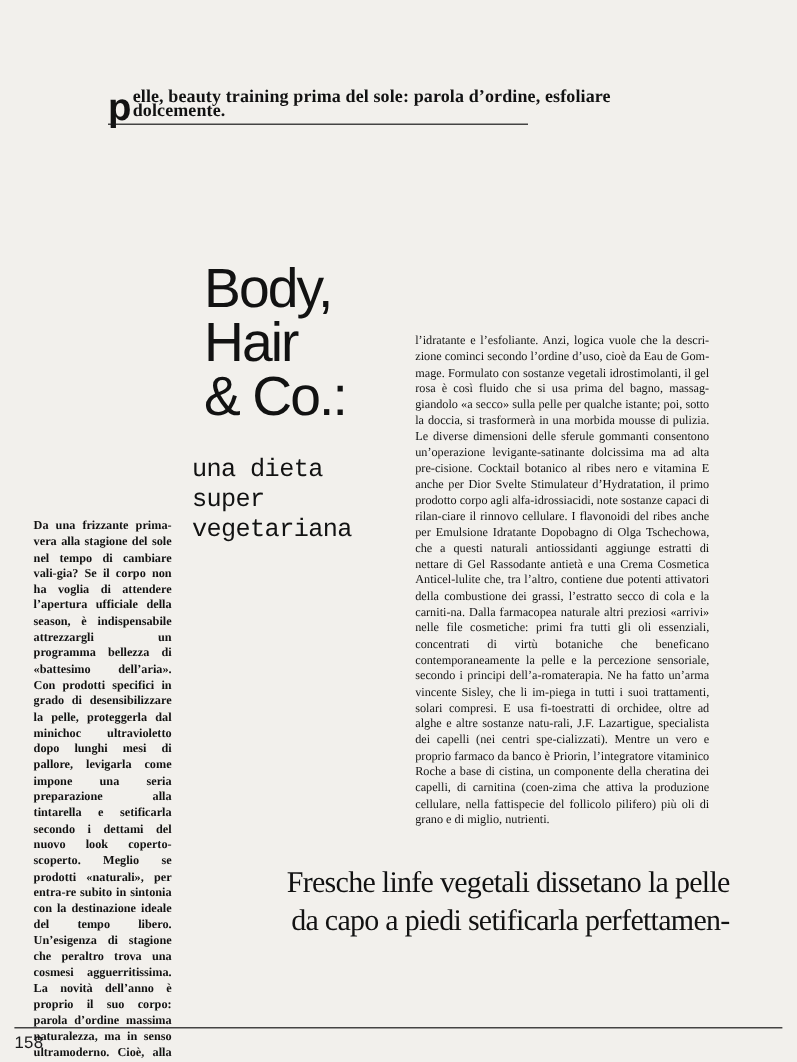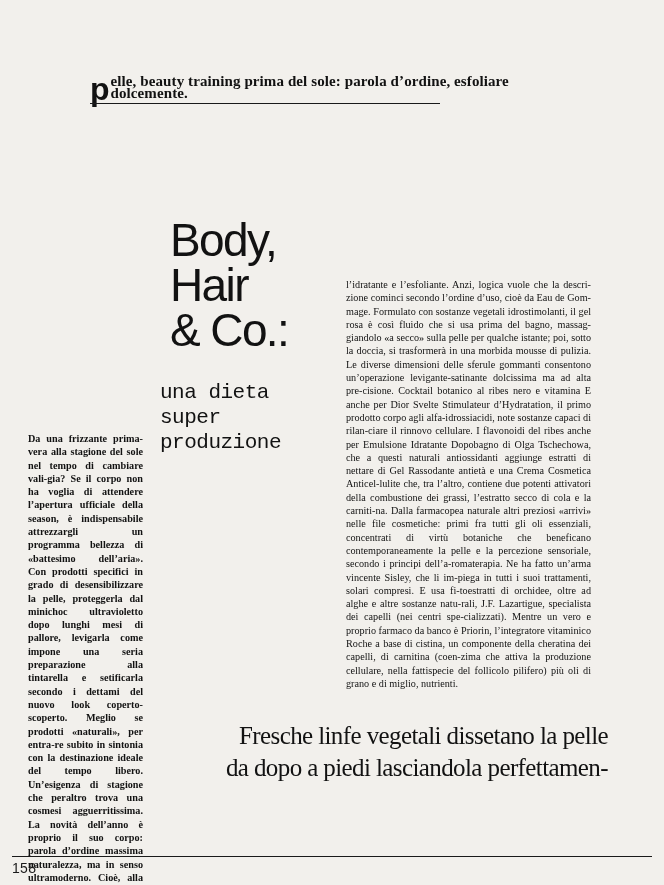--- a/index.html
+++ b/index.html
@@ -152,32 +152,32 @@
   <div class="kicker-rule"></div>
 
   <div class="headline">
     <div>Body,</div>
     <div>Hair</div>
     <div>&amp; Co.:</div>
   </div>
 
   <div class="subhead">
     <div>una dieta super</div>
-    <div>produzione</div>
+    <div>vegetariana</div>
   </div>
 
   <div class="col col-left">
     <p>Da una frizzante prima-vera alla stagione del sole nel tempo di cambiare vali-gia? Se il corpo non ha voglia di attendere l’apertura ufficiale della season, è indispensabile attrezzargli un programma bellezza di «battesimo dell’aria». Con prodotti specifici in grado di desensibilizzare la pelle, proteggerla dal minichoc ultravioletto dopo lunghi mesi di pallore, levigarla come impone una seria preparazione alla tintarella e setificarla secondo i dettami del nuovo look coperto-scoperto. Meglio se prodotti «naturali», per entra-re subito in sintonia con la destinazione ideale del tempo libero. Un’esigenza di stagione che peraltro trova una cosmesi agguerritissima. La novità dell’anno è proprio il suo corpo: parola d’ordine massima naturalezza, ma in senso ultramoderno. Cioè, alla semplicità delle materie prime - estratti di piante, foglie, fiori, cortecce - corrispondono formule avveniristiche. Dopo il successo riscosso l’anno scor-so con l’anticellulite Concentré Minceur di Dior, il marchio francese promuove ora il concetto Dior Svelte da prodotto a linea, e accanto al gel anticuscinetti escono anche</p>
   </div>
 
   <div class="col col-right">
     <p>l’idratante e l’esfoliante. Anzi, logica vuole che la descri-zione cominci secondo l’ordine d’uso, cioè da Eau de Gom-mage. Formulato con sostanze vegetali idrostimolanti, il gel rosa è così fluido che si usa prima del bagno, massag-giandolo «a secco» sulla pelle per qualche istante; poi, sotto la doccia, si trasformerà in una morbida mousse di pulizia. Le diverse dimensioni delle sferule gommanti consentono un’operazione levigante-satinante dolcissima ma ad alta pre-cisione. Cocktail botanico al ribes nero e vitamina E anche per Dior Svelte Stimulateur d’Hydratation, il primo prodotto corpo agli alfa-idrossiacidi, note sostanze capaci di rilan-ciare il rinnovo cellulare. I flavonoidi del ribes anche per Emulsione Idratante Dopobagno di Olga Tschechowa, che a questi naturali antiossidanti aggiunge estratti di nettare di Gel Rassodante antietà e una Crema Cosmetica Anticel-lulite che, tra l’altro, contiene due potenti attivatori della combustione dei grassi, l’estratto secco di cola e la carniti-na. Dalla farmacopea naturale altri preziosi «arrivi» nelle file cosmetiche: primi fra tutti gli oli essenziali, concentrati di virtù botaniche che beneficano contemporaneamente la pelle e la percezione sensoriale, secondo i principi dell’a-romaterapia. Ne ha fatto un’arma vincente Sisley, che li im-piega in tutti i suoi trattamenti, solari compresi. E usa fi-toestratti di orchidee, oltre ad alghe e altre sostanze natu-rali, J.F. Lazartigue, specialista dei capelli (nei centri spe-cializzati). Mentre un vero e proprio farmaco da banco è Priorin, l’integratore vitaminico Roche a base di cistina, un componente della cheratina dei capelli, di carnitina (coen-zima che attiva la produzione cellulare, nella fattispecie del follicolo pilifero) più oli di grano e di miglio, nutrienti.</p>
   </div>
 
   <div class="pullquote">
     <div>Fresche linfe vegetali dissetano la pelle</div>
-    <div>da dopo a piedi lasciandola perfettamen-</div>
+    <div>da capo a piedi setificarla perfettamen-</div>
   </div>
 
   <div class="folio-rule"></div>
   <div class="folio">158</div>
 
 </div>
 
 </body></html>

